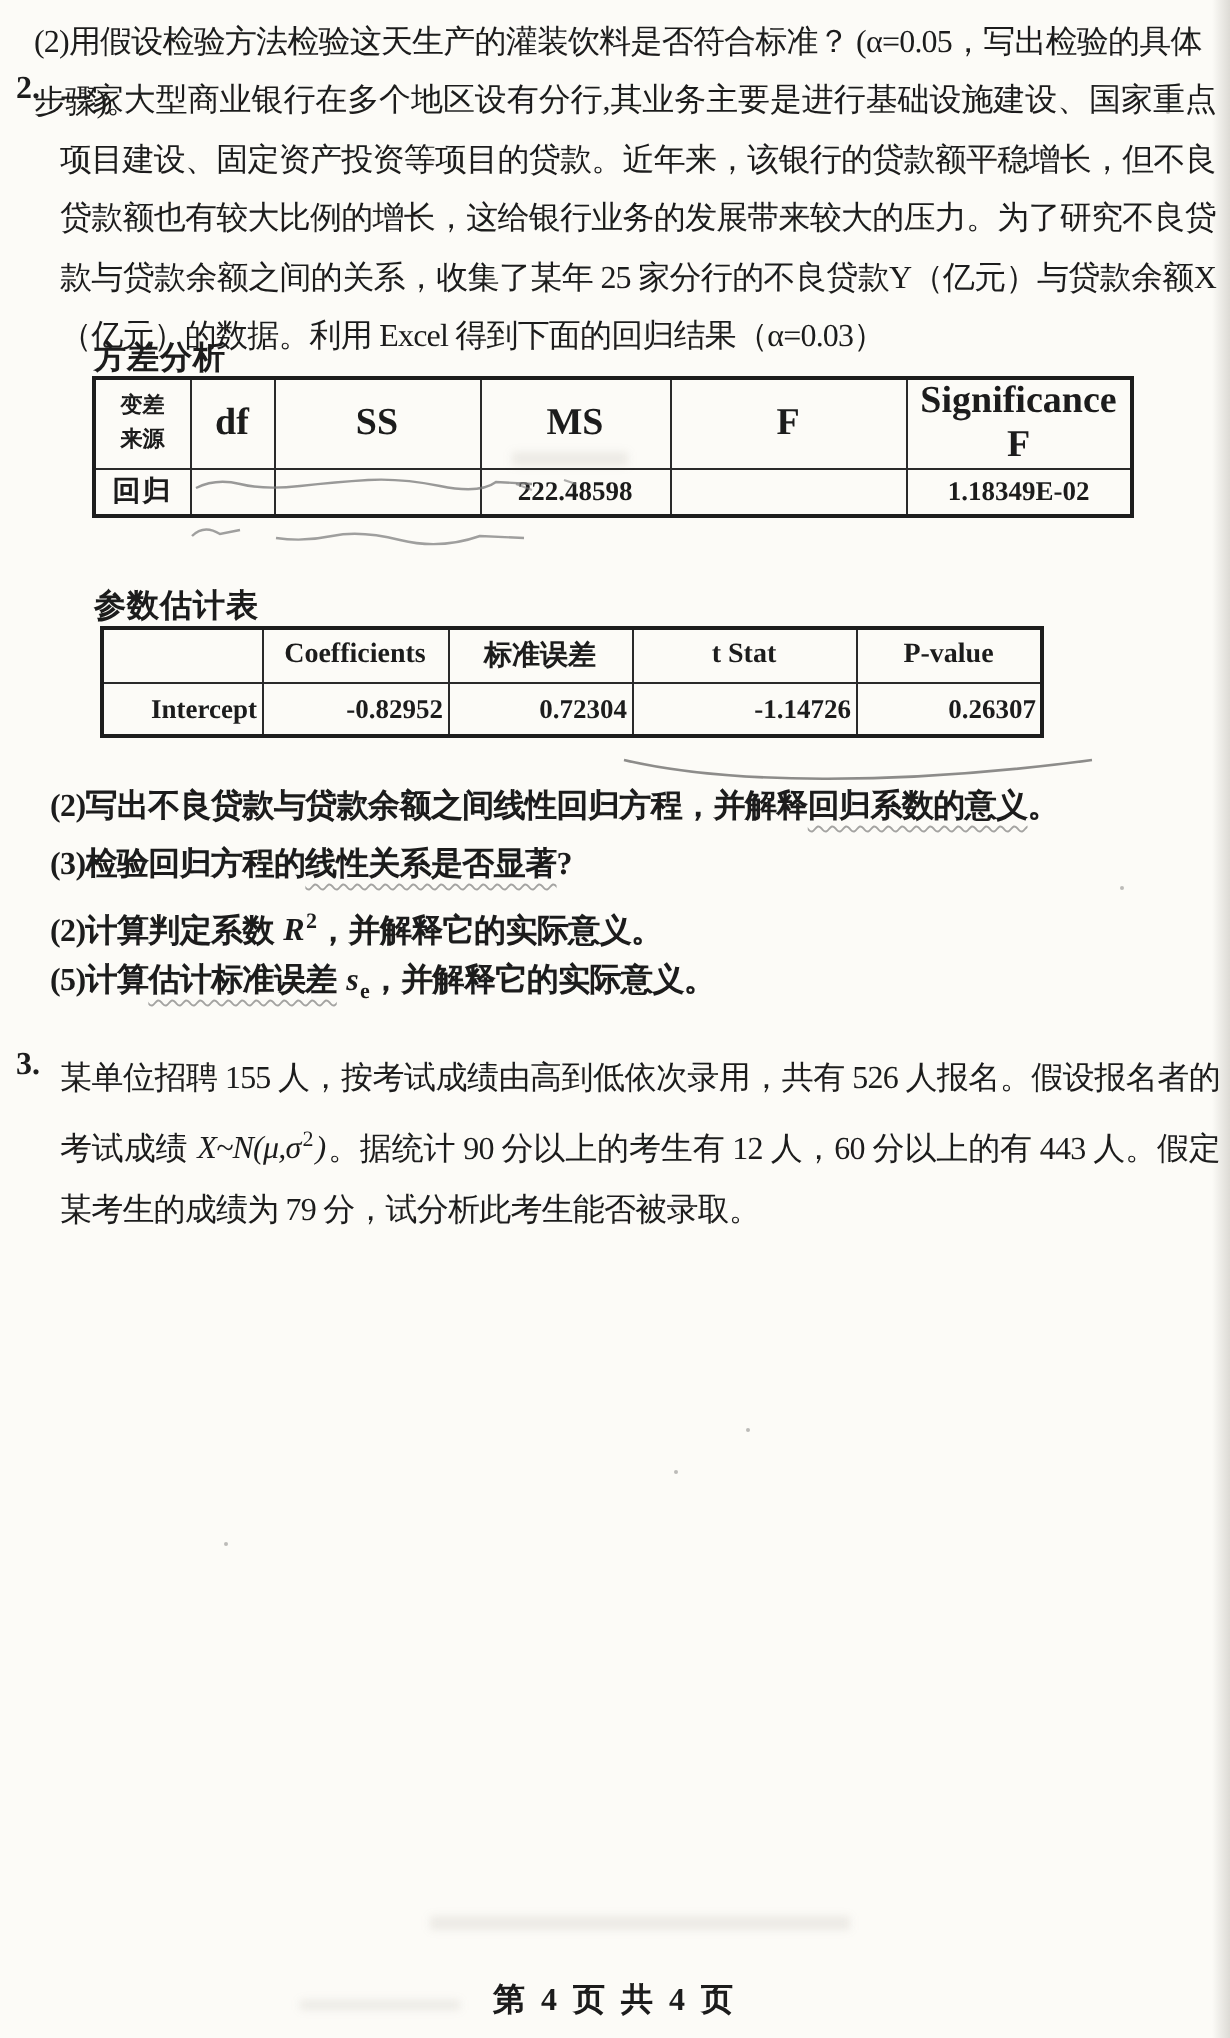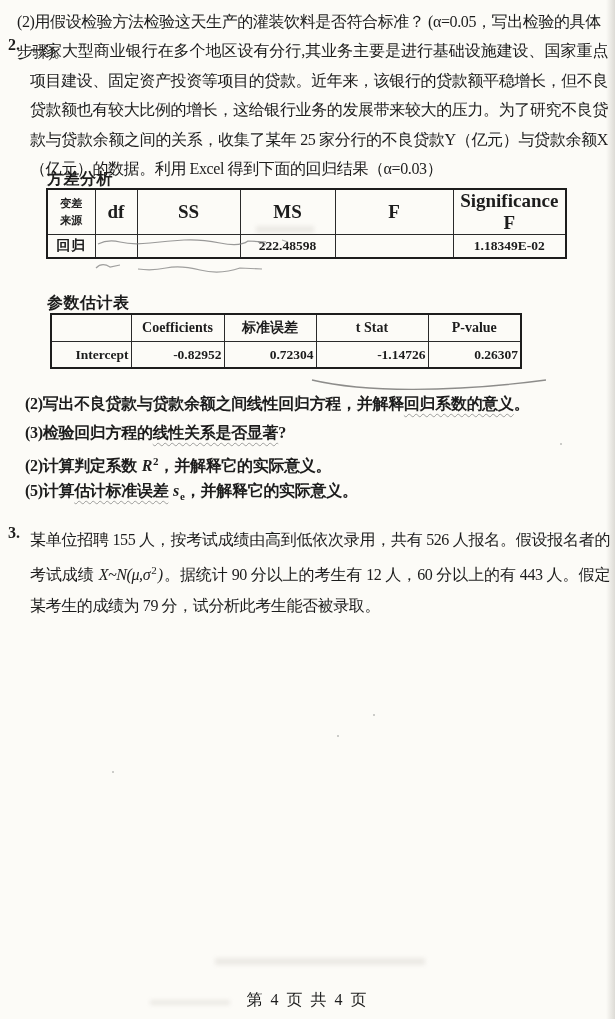--- a/index.html
+++ b/index.html
@@ -36,21 +36,21 @@
   #param-table th{height:26px;font-size:14px;}
   #param-table td{height:25px;text-align:right;}
   .subq{position:absolute;left:25px;top:389px;width:585px;line-height:29px;
     font-weight:700;font-size:16px;letter-spacing:-0.3px;}
   .subq > div{height:29px;white-space:nowrap;}
   .scribble{text-decoration:underline wavy rgba(75,75,75,0.5);
     text-decoration-thickness:1px;text-underline-offset:4px;}
   .mi{font-style:italic;font-family:"Liberation Serif",serif;padding:0 1px;}
   sup,sub{font-size:11px;letter-spacing:0;}
   .footer{position:absolute;left:0;top:990px;width:615px;text-align:center;
-    font-weight:400;font-size:16px;letter-spacing:2px;}
+    font-weight:700;font-size:16px;letter-spacing:2px;}
   .artifact{position:absolute;pointer-events:none;}
   .speck{position:absolute;width:2px;height:2px;border-radius:50%;
     background:rgba(40,40,40,0.3);pointer-events:none;}
   .smear{position:absolute;background:rgba(120,115,105,0.12);filter:blur(2px);
     pointer-events:none;}
 </style>
 </head>
 <body>
 
 <div class="page">

